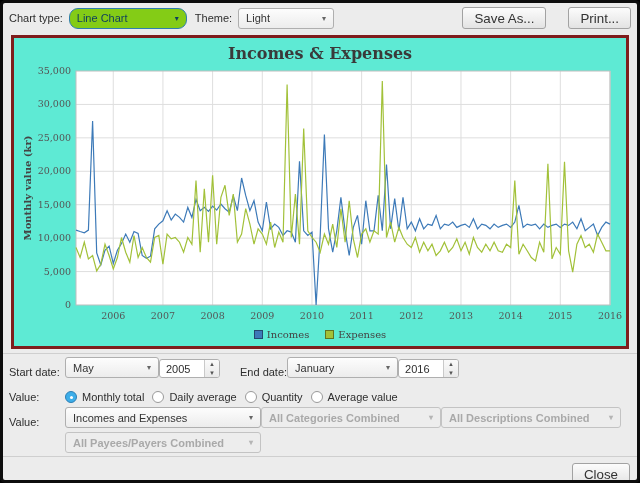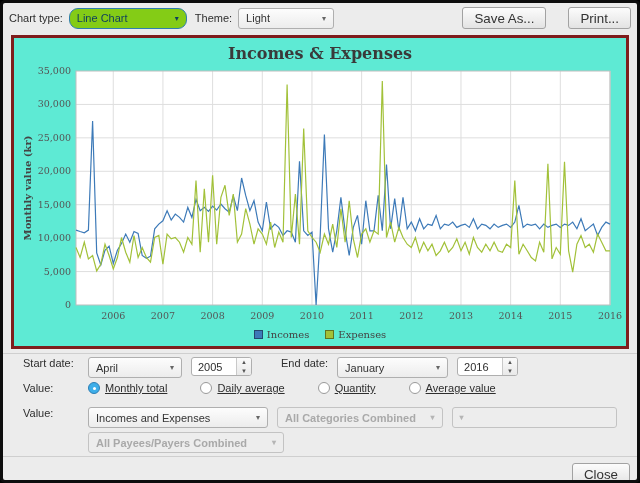--- a/index.html
+++ b/index.html
@@ -42,32 +42,32 @@
   .chart-body{flex:1;}
   svg{display:block;overflow:visible;}
   svg .tick{font-family:"DejaVu Serif",serif;font-size:9.5px;fill:#555;}
   svg .ylab{font-family:"DejaVu Serif",serif;font-size:10px;font-weight:bold;fill:#444;}
   .legend{display:flex;justify-content:center;gap:16px;align-items:center;height:16px;
     font-family:"DejaVu Serif",serif;font-size:10px;color:#444;}
   .legend-item{display:inline-flex;align-items:center;gap:4px;}
   .swatch{width:9px;height:9px;border:1px solid rgba(0,0,0,.4);display:inline-block;}
   
   .sep{height:1px;background:#cfcfcf;margin:1px 0;}
-  .row{display:flex;align-items:flex-start;gap:9px;padding:2px 20px;height:25px;}
+  .row{display:flex;align-items:flex-end;gap:0;padding:2px 6px;height:25px;}
   .form-lbl{width:56px;flex:0 0 auto;}
   .spin{
     display:inline-flex;align-items:stretch;border:1px solid #afafaf;border-radius:3px;
     background:#fff;height:19px;overflow:hidden;
   }
   .spin-val{padding:2px 6px;min-width:44px;display:flex;align-items:center;}
   .spin-btns{display:flex;flex-direction:column;border-left:1px solid #c9c9c9;
     background:linear-gradient(#fafafa,#e9e9e9);width:15px;}
   .spin-btns span{flex:1;display:flex;align-items:center;justify-content:center;
     font-size:6px;color:#555;line-height:1;}
-  .radio-item{display:inline-flex;align-items:center;gap:5px;margin-right:24px;text-decoration:underline;}
+  .radio-item{display:inline-flex;align-items:center;gap:5px;margin-right:8px;}
   .radio{width:12px;height:12px;border-radius:50%;border:1px solid #9a9a9a;background:#fff;
     position:relative;flex:0 0 auto;}
   .radio.checked{border-color:#2d7fb5;background:#3daee9;}
   .radio.checked::after{content:"";position:absolute;inset:3.5px;background:#fff;border-radius:50%;}
   .close-row{display:flex;justify-content:flex-end;align-items:center;padding:5px 7px;}
 </style>
 </head>
 <body>
 
 <div class="window">
@@ -145,21 +145,21 @@
         <span>Expenses</span>
       </span>
     </div>
   </div>
 
   <div class="sep"></div>
 
   <div class="row">
     <span class="form-lbl">Start date:</span>
     <span class="combo" style="width:94px">
-      <span>April</span>
+      <span>May</span>
       <span class="arr">▾</span>
     </span>
     <span class="spin">
       <span class="spin-val">2005</span>
       <span class="spin-btns">
         <span>▲</span>
         <span>▼</span>
       </span>
     </span>
     <span class="lbl" style="margin-left:20px">End date:</span>
@@ -200,20 +200,21 @@
     <span class="form-lbl">Value:</span>
     <span class="combo" style="width:196px">
       <span>Incomes and Expenses</span>
       <span class="arr">▾</span>
     </span>
     <span class="combo disabled" style="width:180px">
       <span>All Categories Combined</span>
       <span class="arr">▾</span>
     </span>
     <span class="combo disabled" style="width:180px">
+      <span>All Descriptions Combined</span>
       <span class="arr">▾</span>
     </span>
   </div>
 
   <div class="row">
     <span class="form-lbl"></span>
     <span class="combo disabled" style="width:196px">
       <span>All Payees/Payers Combined</span>
       <span class="arr">▾</span>
     </span>

